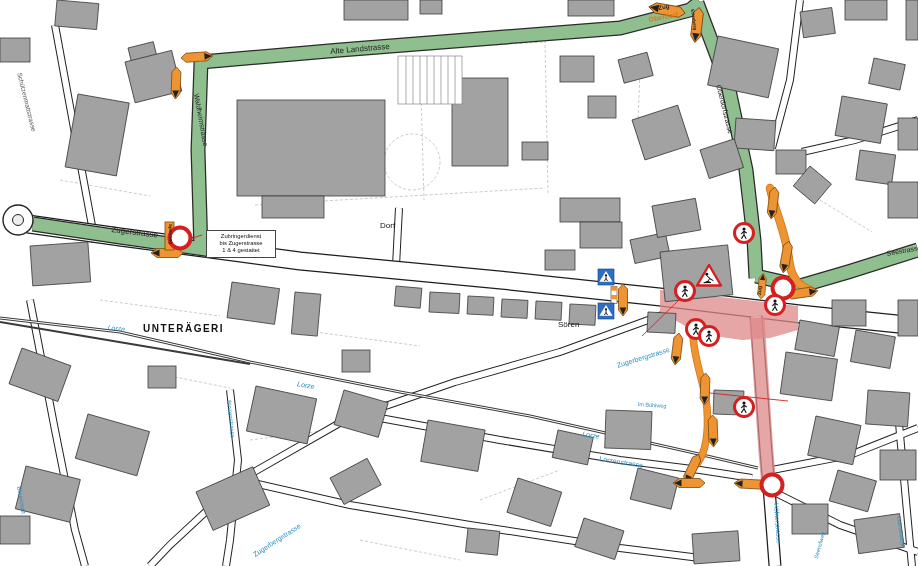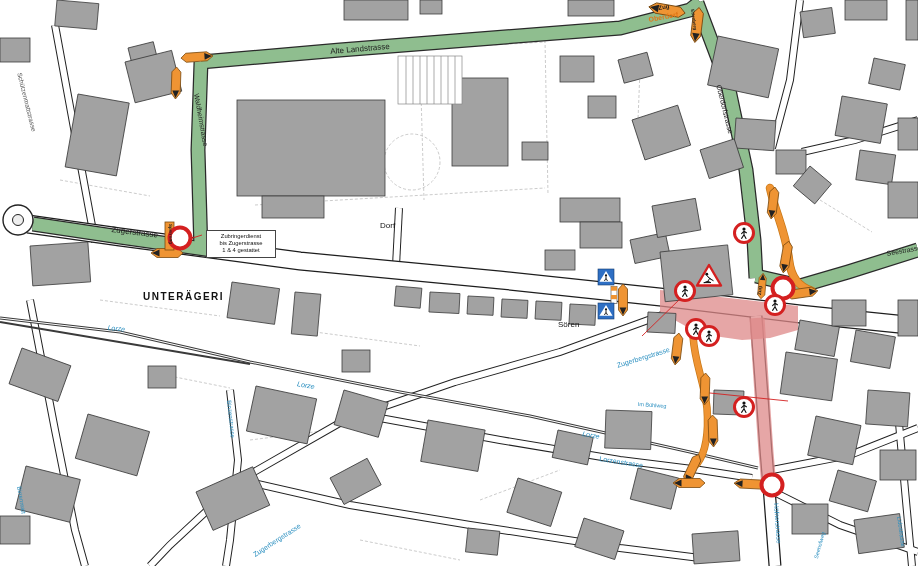--- a/index.html
+++ b/index.html
@@ -303,21 +303,21 @@
   <span class="lbl s-blue" style="left:232px;top:400px;transform:rotate(84deg);font-size:6px;">Binzenstrasse</span>
   <span class="lbl s-blue" style="left:22px;top:486px;transform:rotate(80deg);font-size:6px;">Birrenmatt</span>
   <span class="lbl s-blue" style="left:902px;top:516px;transform:rotate(82deg);font-size:6px;">Lidostrasse</span>
   <span class="lbl s-blue" style="left:638px;top:402px;transform:rotate(4deg);font-size:5.5px;">Im Bühlweg</span>
   <span class="lbl s-blue" style="left:814px;top:558px;transform:rotate(-75deg);font-size:5.5px;">Seehofweg</span>
 
   <span class="lbl s-water" style="left:108px;top:324px;transform:rotate(5deg);">Lorze</span>
   <span class="lbl s-water" style="left:298px;top:380px;transform:rotate(11deg);">Lorze</span>
   <span class="lbl s-water" style="left:583px;top:430px;transform:rotate(10deg);">Lorze</span>
 
-  <span class="lbl s-city" style="left:126px;top:292px;padding-left:17px;">UNTERÄGERI</span>
+  <span class="lbl s-city" style="left:126px;top:324px;padding-left:17px;">UNTERÄGERI</span>
   <span class="lbl s-place" style="left:380px;top:222px;">Dorf</span>
   <span class="lbl s-place" style="left:558px;top:321px;">Sören</span>
   <span class="lbl s-orange" style="left:648px;top:16px;transform:rotate(-10deg);">Oberdorf</span>
 
   <span class="lbl s-onarrow" style="left:658px;top:5px;transform:rotate(-10deg);">Zug</span>
   <span class="lbl s-tinyarrow" style="left:694px;top:9px;transform:rotate(82deg);">Ettenberg</span>
   <span class="lbl s-tinyarrow" style="left:757px;top:295px;transform:rotate(-87deg);font-size:5px;">Zug</span>
   <span class="lbl s-tinyarrow" style="left:172px;top:224px;transform:rotate(88deg);">Sperrung</span>
 
   <div class="note-box">

